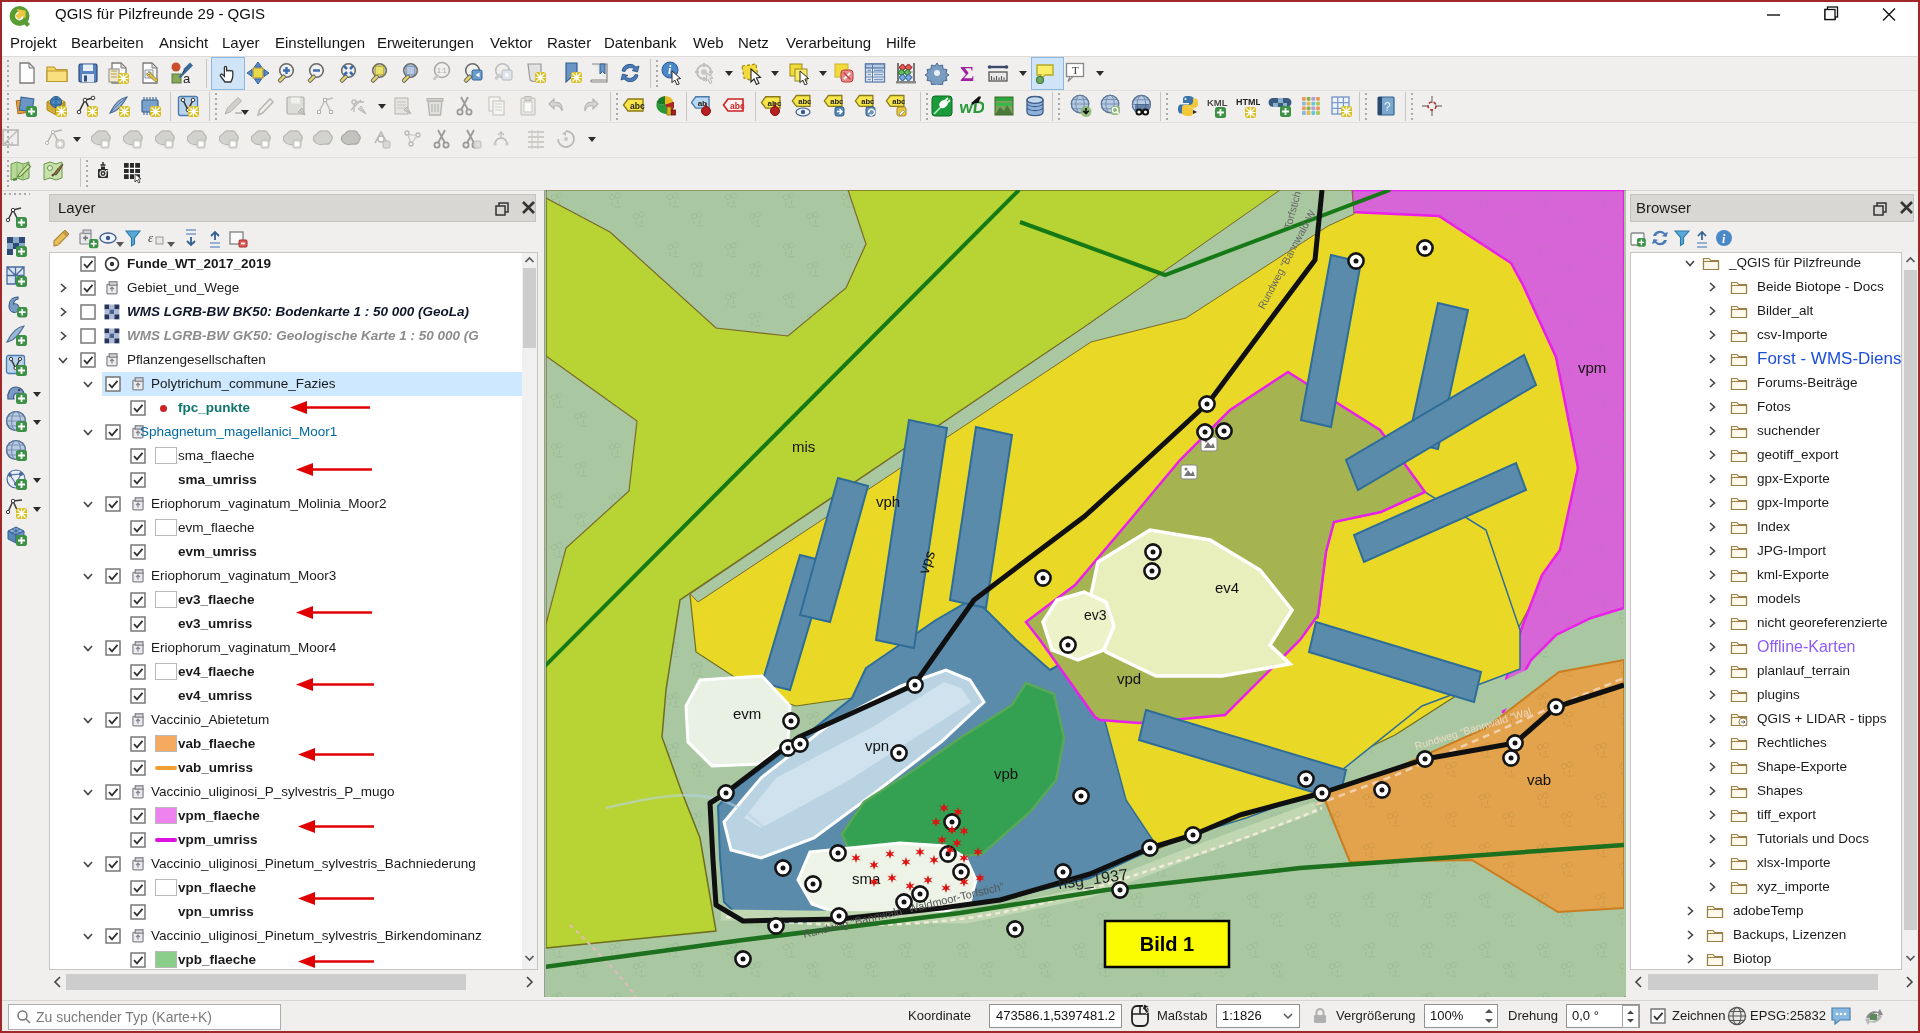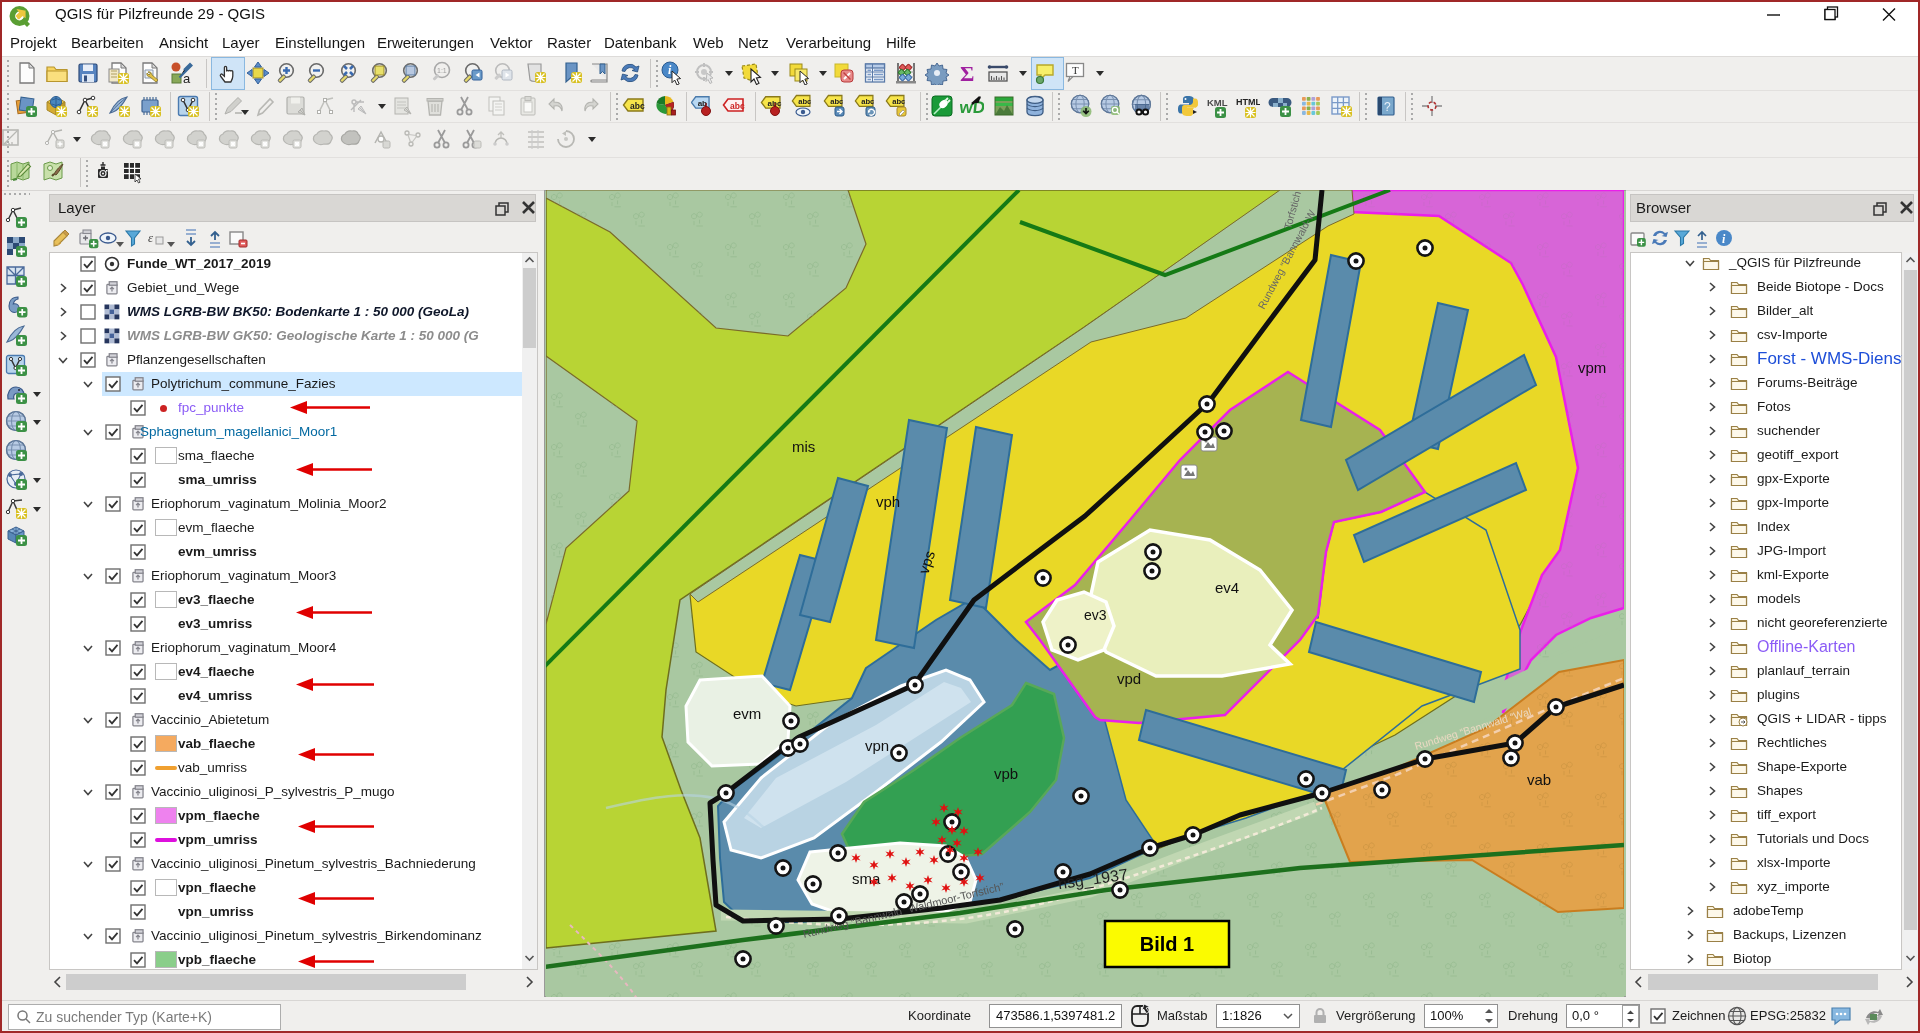--- a/index.html
+++ b/index.html
@@ -904,21 +904,21 @@
       <rect x="8" y="3.5" width="10" height="4.5" fill="#d4d4da" stroke="#84848c" stroke-width="1.6"></rect>
       <path d="M11.5 16 v-5.5 M9 13 l2.5-2.5 2.5 2.5" stroke="#84848c" stroke-width="1.6" fill="none"></path>
     </g>
   </svg>
 <div class="abs" style="left:151px;top:374px;font-size:13.5px;line-height:20px;color:#1a1a1a;white-space:nowrap;overflow:hidden;max-width:369px">Polytrichum_commune_Fazies</div>
 <svg class="ic" style="left:130px;top:400.0px;" width="16" height="16" viewBox="0 0 16 16">
     <rect x="1" y="1" width="14" height="14" fill="#fff" stroke="#6e6e6e" stroke-width="1.4"></rect>
     <path d="M4 8.2 l3 3.2 5.5-6.5" fill="none" stroke="#333" stroke-width="1.8"></path>
   </svg>
 <div class="abs" style="left:160px;top:405px;width:7px;height:7px;border-radius:50%;background:#cc2222"></div>
-<div class="abs" style="left:178px;top:398px;font-size:13.5px;line-height:20px;font-weight:normal;color:#8b5cf6;white-space:nowrap;overflow:hidden;max-width:342px">fpc_punkte</div>
+<div class="abs" style="left:178px;top:398px;font-size:13.5px;line-height:20px;font-weight:bold;color:#0f766e;white-space:nowrap;overflow:hidden;max-width:342px">fpc_punkte</div>
 <svg class="ic" style="left:82px;top:426.0px;" width="12" height="12" viewBox="0 0 12 12">
     <path d="M2 4 l4 4.5 4-4.5" fill="none" stroke="#444" stroke-width="1.6"></path>
   </svg>
 <svg class="ic" style="left:105px;top:424.0px;" width="16" height="16" viewBox="0 0 16 16">
     <rect x="1" y="1" width="14" height="14" fill="#fff" stroke="#6e6e6e" stroke-width="1.4"></rect>
     <path d="M4 8.2 l3 3.2 5.5-6.5" fill="none" stroke="#333" stroke-width="1.8"></path>
   </svg>
 <svg class="ic" style="left:129px;top:423.0px;" width="18" height="18" viewBox="0 0 18 18">
     <g transform="scale(.78)">
       <rect x="5" y="7" width="13" height="12" rx="1" fill="#ececf0" stroke="#84848c" stroke-width="1.6"></rect>
@@ -1035,21 +1035,21 @@
     <rect x="1" y="1" width="14" height="14" fill="#fff" stroke="#6e6e6e" stroke-width="1.4"></rect>
     <path d="M4 8.2 l3 3.2 5.5-6.5" fill="none" stroke="#333" stroke-width="1.8"></path>
   </svg>
 <div class="abs" style="left:155px;top:735px;width:22px;height:17px;background:#f5aa5f;border:1px solid #b8b8b8"></div>
 <div class="abs" style="left:178px;top:734px;font-size:13.5px;line-height:20px;font-weight:bold;color:#1a1a1a;white-space:nowrap;overflow:hidden;max-width:342px">vab_flaeche</div>
 <svg class="ic" style="left:130px;top:760.0px;" width="16" height="16" viewBox="0 0 16 16">
     <rect x="1" y="1" width="14" height="14" fill="#fff" stroke="#6e6e6e" stroke-width="1.4"></rect>
     <path d="M4 8.2 l3 3.2 5.5-6.5" fill="none" stroke="#333" stroke-width="1.8"></path>
   </svg>
 <div class="abs" style="left:155px;top:766px;width:22px;height:4px;border-radius:2px;background:#f0a030"></div>
-<div class="abs" style="left:178px;top:758px;font-size:13.5px;line-height:20px;font-weight:normal;color:#1a1a1a;white-space:nowrap;overflow:hidden;max-width:342px">vab_umriss</div>
+<div class="abs" style="left:178px;top:758px;font-size:13.5px;line-height:20px;font-weight:bold;color:#1a1a1a;white-space:nowrap;overflow:hidden;max-width:342px">vab_umriss</div>
 <svg class="ic" style="left:82px;top:786.0px;" width="12" height="12" viewBox="0 0 12 12">
     <path d="M2 4 l4 4.5 4-4.5" fill="none" stroke="#444" stroke-width="1.6"></path>
   </svg>
 <svg class="ic" style="left:105px;top:784.0px;" width="16" height="16" viewBox="0 0 16 16">
     <rect x="1" y="1" width="14" height="14" fill="#fff" stroke="#6e6e6e" stroke-width="1.4"></rect>
     <path d="M4 8.2 l3 3.2 5.5-6.5" fill="none" stroke="#333" stroke-width="1.8"></path>
   </svg>
 <svg class="ic" style="left:129px;top:783.0px;" width="18" height="18" viewBox="0 0 18 18">
     <g transform="scale(.78)">
       <rect x="5" y="7" width="13" height="12" rx="1" fill="#ececf0" stroke="#84848c" stroke-width="1.6"></rect>

